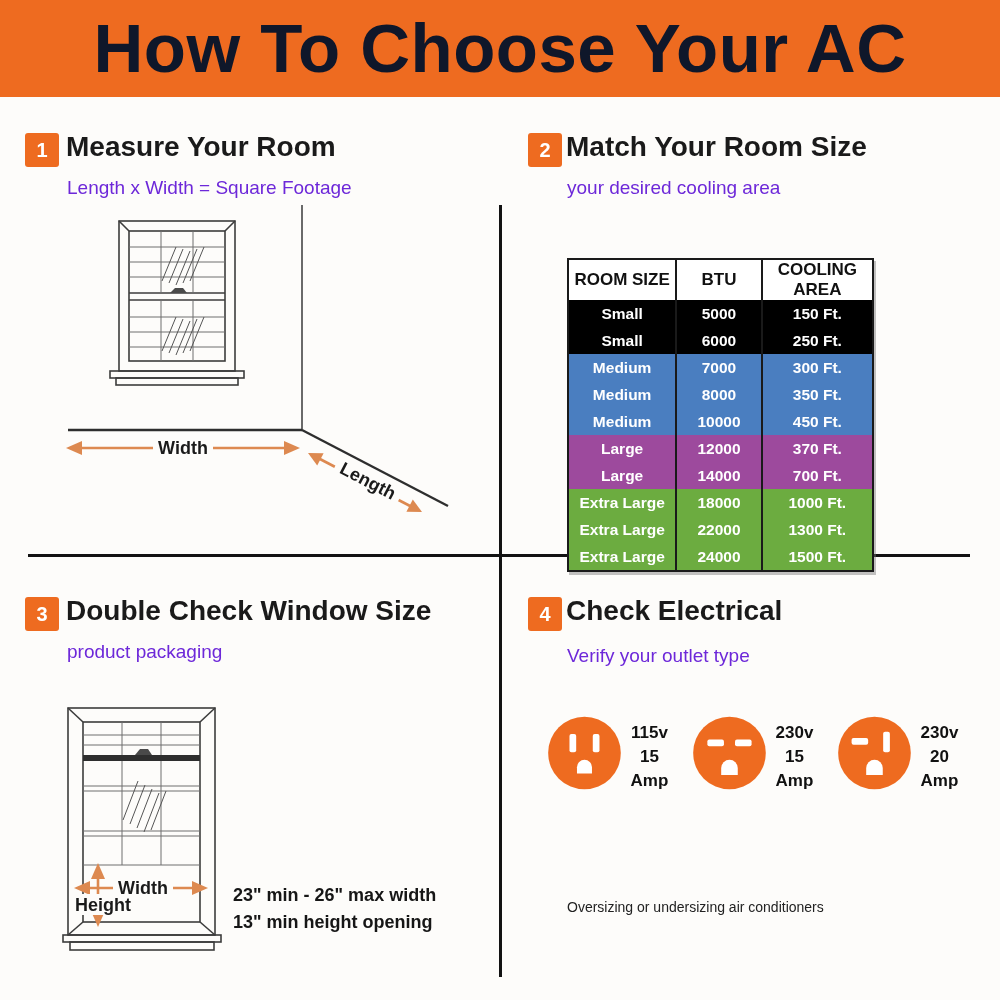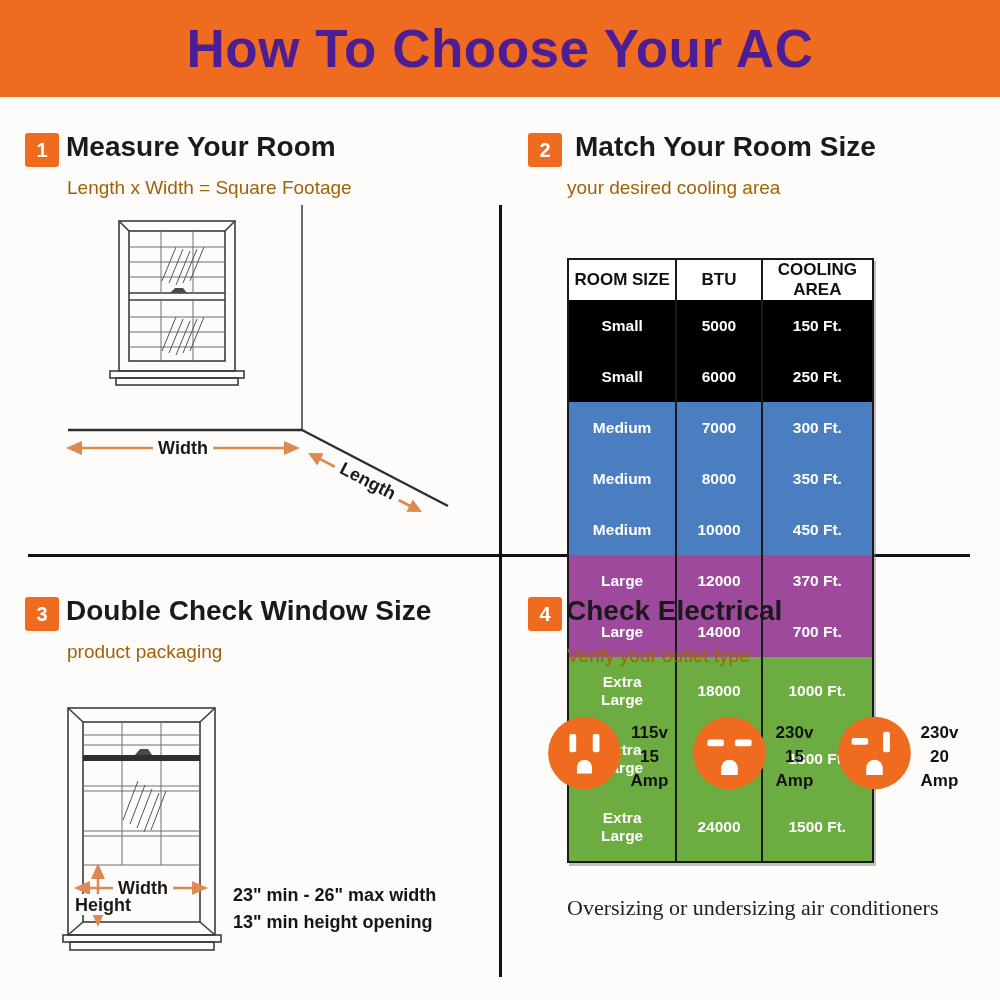--- a/index.html
+++ b/index.html
@@ -11,53 +11,53 @@
   }
   .abs{position:absolute;}
 
   
   .banner{
     left:0;top:0;width:1000px;height:97px;
     background:var(--orange);
     display:flex;align-items:center;justify-content:center;
   }
   .banner h1{
-    margin:13px;color:#4c1d95;font-size:53px;font-weight:700;letter-spacing:.5px;
+    margin:13px;color:#0f172a;font-size:69px;font-weight:700;letter-spacing:.5px;
   }
 
   
   .v-divider{left:499px;top:205px;width:3px;height:772px;background:#121212;}
   .h-divider{left:28px;top:554px;width:942px;height:3px;background:#121212;}
 
   
   .badge{
     width:34px;height:34px;border-radius:3px;background:var(--orange);
     color:#fff;font-weight:700;font-size:20px;
     display:flex;align-items:center;justify-content:center;
   }
   .step-title{font-size:28px;font-weight:700;color:#1a1a1a;white-space:nowrap;}
-  .step-sub{font-size:19px;line-height:26px;color:#a16207;white-space:nowrap;}
+  .step-sub{font-size:19px;line-height:26px;color:#6d28d9;white-space:nowrap;}
 
   
   .size-table{
     left:567px;top:258px;width:307px;height:220px;
     border-collapse:collapse;table-layout:fixed;
     border:2px solid #1a1a1a;
     box-shadow:2px 3px 0 rgba(120,120,120,.45);
     background:#15803d;
   }
   .size-table th{
     height:25px;font-size:17px;font-weight:700;color:#111;
     text-align:center;padding:0;background:#fff;
     border-left:2px solid #1a1a1a;
   }
   .size-table th:first-child{border-left:none;}
   .size-table td{
     height:19px;font-size:15.5px;font-weight:700;color:#fff;
-    text-align:center;padding:16px;
+    text-align:center;padding:4px;
     border-left:2px solid #1a1a1a;
   }
   .size-table td:first-child{border-left:none;}
   .size-table col.c1{width:35.5%;} .size-table col.c2{width:28%;} .size-table col.c3{width:36.5%;}
 
   
   svg .frame{stroke:#3c3c3c;stroke-width:1.6;fill:none;}
   svg .thin{stroke:#6f6f6f;stroke-width:1;fill:none;}
   svg .hatch{stroke:#555;stroke-width:1;fill:none;}
   svg .wall{stroke:#6a6a6a;stroke-width:2;fill:none;}
@@ -69,21 +69,21 @@
   svg .rail{fill:#2e2e2e;}
   svg .lock{fill:#4a4a4a;}
 
   
   .outlet-col{width:130px;display:flex;align-items:center;}
   .outlet-bg{fill:var(--orange);}
   .outlet-slot{fill:#fff;}
   .outlet-label{font-size:17px;font-weight:700;line-height:24px;text-align:center;color:#111;margin-top:8px;}
 
   .spec-text{font-size:18px;font-weight:700;line-height:27px;color:#161616;white-space:nowrap;}
-  .note-text{font-size:22px;line-height:27px;color:#222;white-space:nowrap;font-family:Liberation Serif, serif;}
+  .note-text{font-size:14px;line-height:27px;color:#222;white-space:nowrap;}
 </style>
 </head>
 <body>
 
 <div class="abs banner">
   <h1>How To Choose Your AC</h1>
 </div>
 
 <div class="abs v-divider"></div>
 <div class="abs h-divider"></div>
@@ -156,21 +156,21 @@
     <g transform="translate(318,276) rotate(27.5)">
       <rect class="lbl-bg" x="-36" y="-11" width="72" height="21"></rect>
       <text class="lbl" x="0" y="6" font-size="18" text-anchor="middle">Length</text>
     </g>
   </g>
 </svg>
 
 <div class="abs badge" style="left:528px;top:133px;">
   <span>2</span>
 </div>
-<div class="abs step-title" style="left:566px;top:131px;margin-left:9px;">Match Your Room Size</div>
+<div class="abs step-title" style="left:566px;top:131px;">Match Your Room Size</div>
 <div class="abs step-sub" style="left:567px;top:175px;">
   <div>your desired cooling area</div>
 </div>
 
 <table class="abs size-table">
   <colgroup>
       <col class="c1">
       <col class="c2">
       <col class="c3">
     </colgroup>

